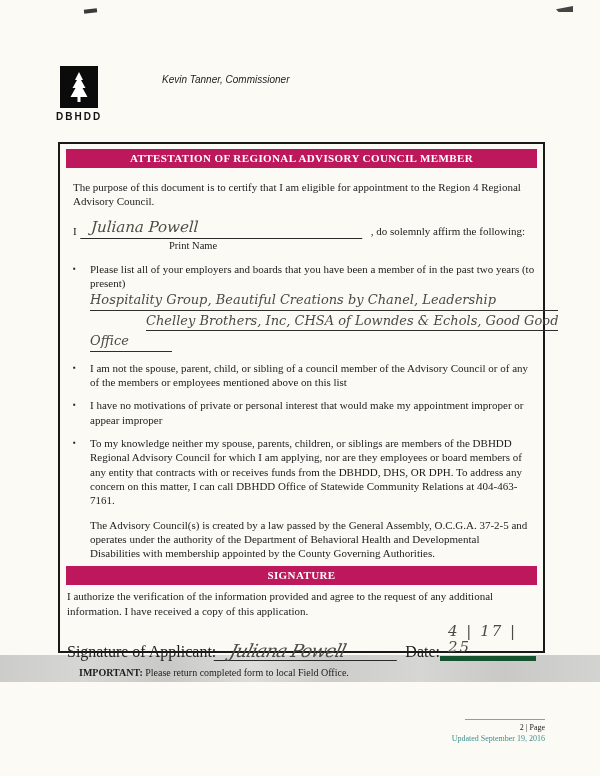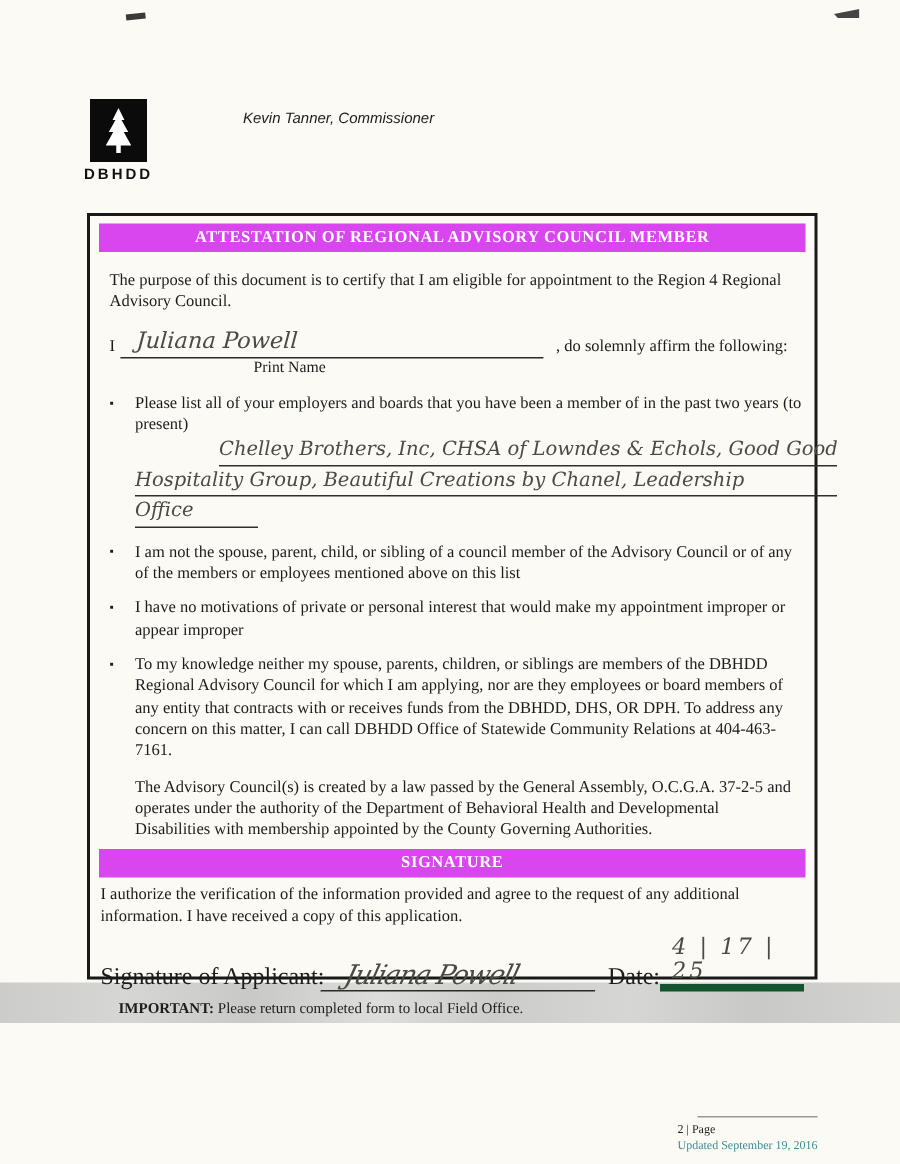--- a/index.html
+++ b/index.html
@@ -19,21 +19,21 @@
   
   .logo { position:absolute; left:56px; top:66px; width:46px; text-align:center; }
   .logo-box { width:38px; height:42px; background:#0b0b0b; margin:0 auto; display:flex; align-items:center; justify-content:center; }
   .logo-text { font-family:"Liberation Sans", sans-serif; font-weight:bold; font-size:10px; letter-spacing:2px; margin-top:3px; color:#111; }
   .dept-header { position:absolute; left:106px; top:72px; width:445px; font-family:"Liberation Sans", sans-serif; }
   .dept-title { font-weight:bold; font-size:12.5px; line-height:1.2; }
   .dept-sub { font-style:italic; font-size:10px; margin-top:2px; margin-left:56px; }
 
   
   .form-box { position:absolute; left:58px; top:142px; width:487px; height:511px; border:2px solid #191919; padding:5px 6px 0; }
-  .banner { background:#d946ef; color:#ffffff; text-align:center; font-weight:bold; font-size:11px; letter-spacing:.4px; padding:3px 0 4px; }
+  .banner { background:#be185d; color:#ffffff; text-align:center; font-weight:bold; font-size:11px; letter-spacing:.4px; padding:3px 0 4px; }
   .content { padding:4px 7px 0; font-size:11px; line-height:1.3; }
 
   .hw { font-family:"DejaVu Serif", serif; font-style:italic; color:#4b4b45; }
 
   .name-row { display:flex; align-items:flex-end; margin-top:9px; }
   .name-prefix { padding-right:4px; }
   .name-fill { flex:0 0 282px; border-bottom:1px solid #2a2a2a; padding-left:10px; font-size:15px; transform:skewX(-4deg); }
   .name-suffix { padding-left:8px; }
   .print-name-label { font-size:10.5px; margin-left:96px; margin-top:1px; }
 
@@ -52,21 +52,21 @@
   .sig-row { display:flex; align-items:flex-end; margin-top:5px; padding:0 1px; }
   .sig-label { white-space:nowrap; }
   .sig-fill { flex:1; border-bottom:1px solid #2a2a2a; font-size:18px; line-height:1; padding:0 0 0 14px; transform:skewX(-14deg); letter-spacing:-1px; }
   .date-label { white-space:nowrap; padding-left:6px; }
   .date-fill { flex:0 0 96px; border-bottom:5px solid #14532d; font-size:15px; line-height:1.1; padding-left:8px; letter-spacing:2px; }
 
   .important-row { margin:6px 0 0 13px; font-size:10px; }
   .important-label { font-weight:bold; }
 
   
-  .footer { position:absolute; right:55px; top:744px; font-size:8px; line-height:1.4; }
+  .footer { position:absolute; right:55px; top:719px; text-align:right; font-size:8px; line-height:1.4; }
   .footer-rule { width:80px; border-top:1px solid #9a9a98; margin:0 0 2px auto; }
   .updated { color:#3d8f8f; }
 </style>
 </head>
 <body>
 
 <div class="mark-tl"></div>
 <div class="mark-tr"></div>
 <div class="scan-band"></div>
 
@@ -95,22 +95,22 @@
       <span class="name-prefix">I</span>
       <span class="name-fill hw">Juliana Powell</span>
       <span class="name-suffix">, do solemnly affirm the following:</span>
     </div>
     <div class="print-name-label">Print Name</div>
 
     <div class="bullet">
       <span class="marker">▪</span>
       <div class="btext">
         <span>Please list all of your employers and boards that you have been a member of in the past two years (to present)</span>
+        <div class="hw-row hw">Hospitality Group, Beautiful Creations by Chanel, Leadership</div>
         <div class="hw-row first hw">Chelley Brothers, Inc, CHSA of Lowndes &amp; Echols, Good Good</div>
-        <div class="hw-row hw">Hospitality Group, Beautiful Creations by Chanel, Leadership</div>
         <div class="hw-row short hw">Office</div>
       </div>
     </div>
 
     <div class="bullet">
       <span class="marker">▪</span>
       <div class="btext">I am not the spouse, parent, child, or sibling of a council member of the Advisory Council or of any of the members or employees mentioned above on this list</div>
     </div>
 
     <div class="bullet">

